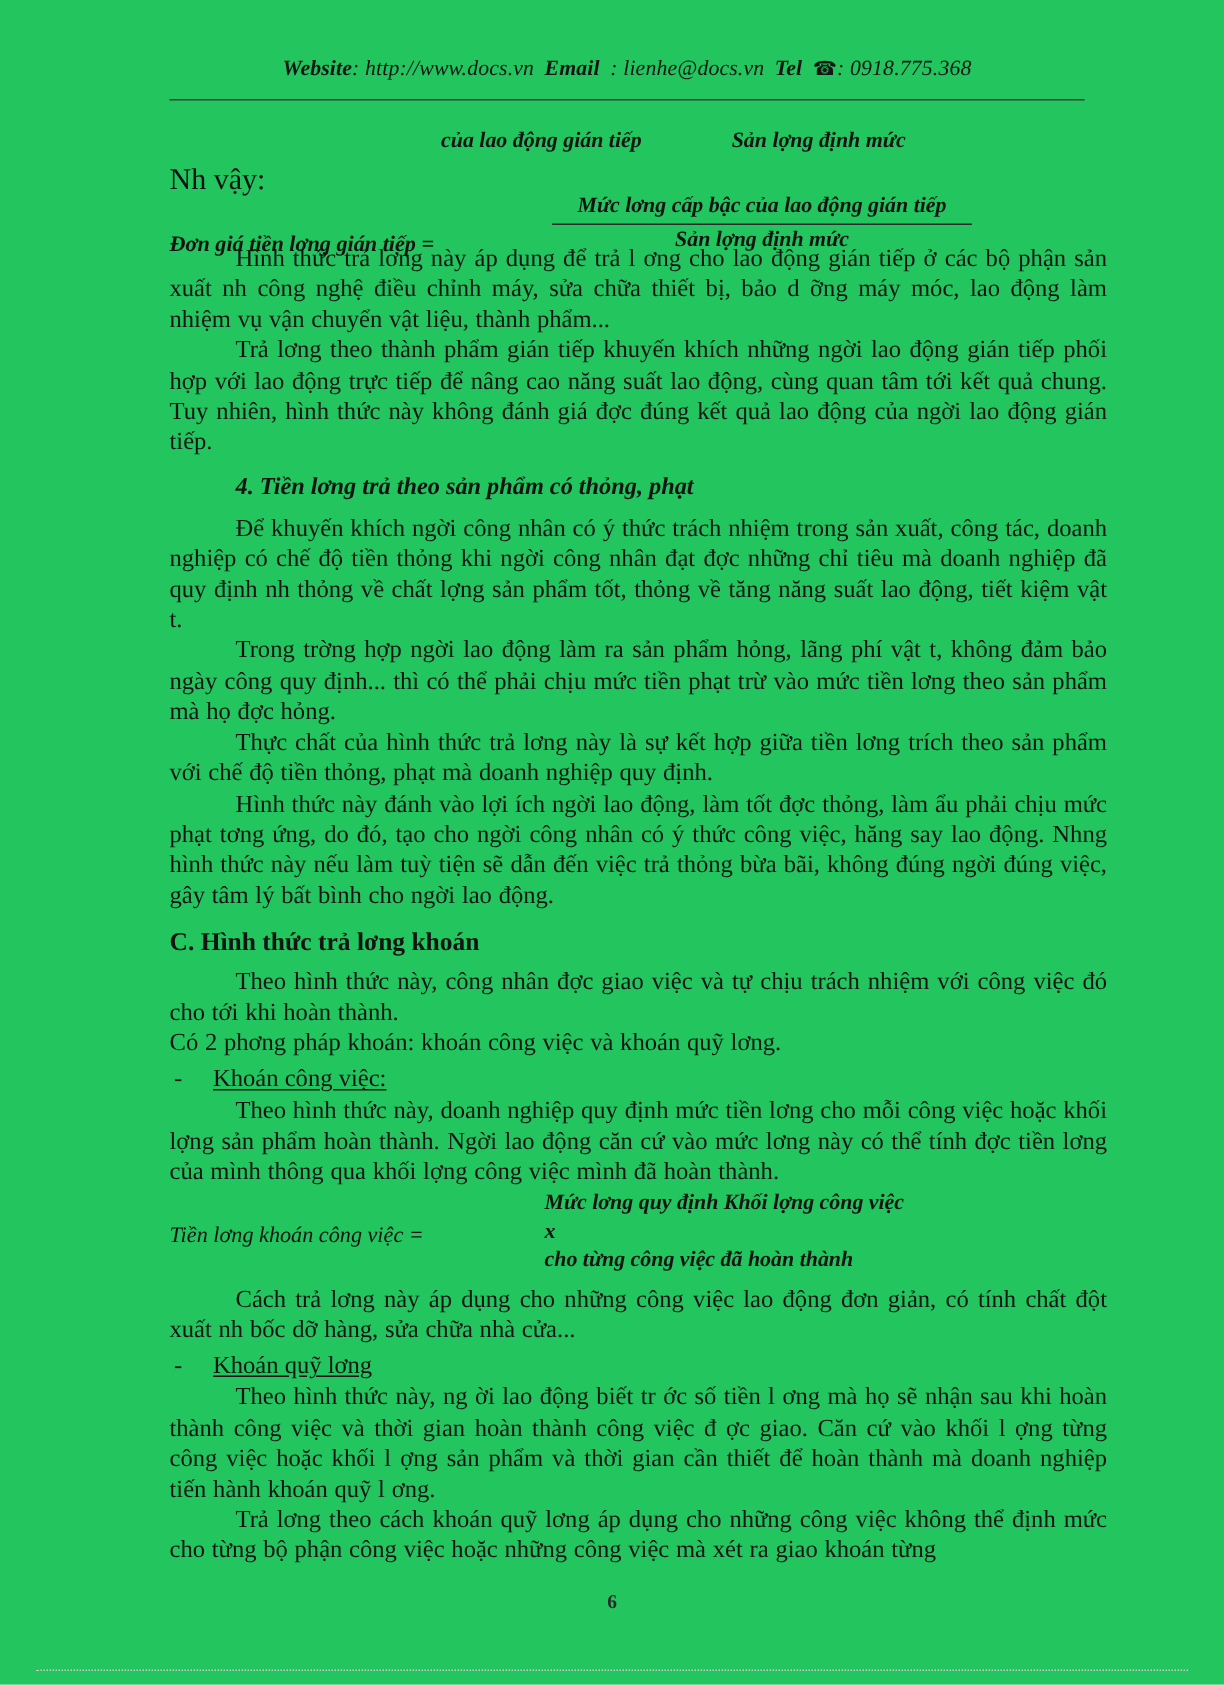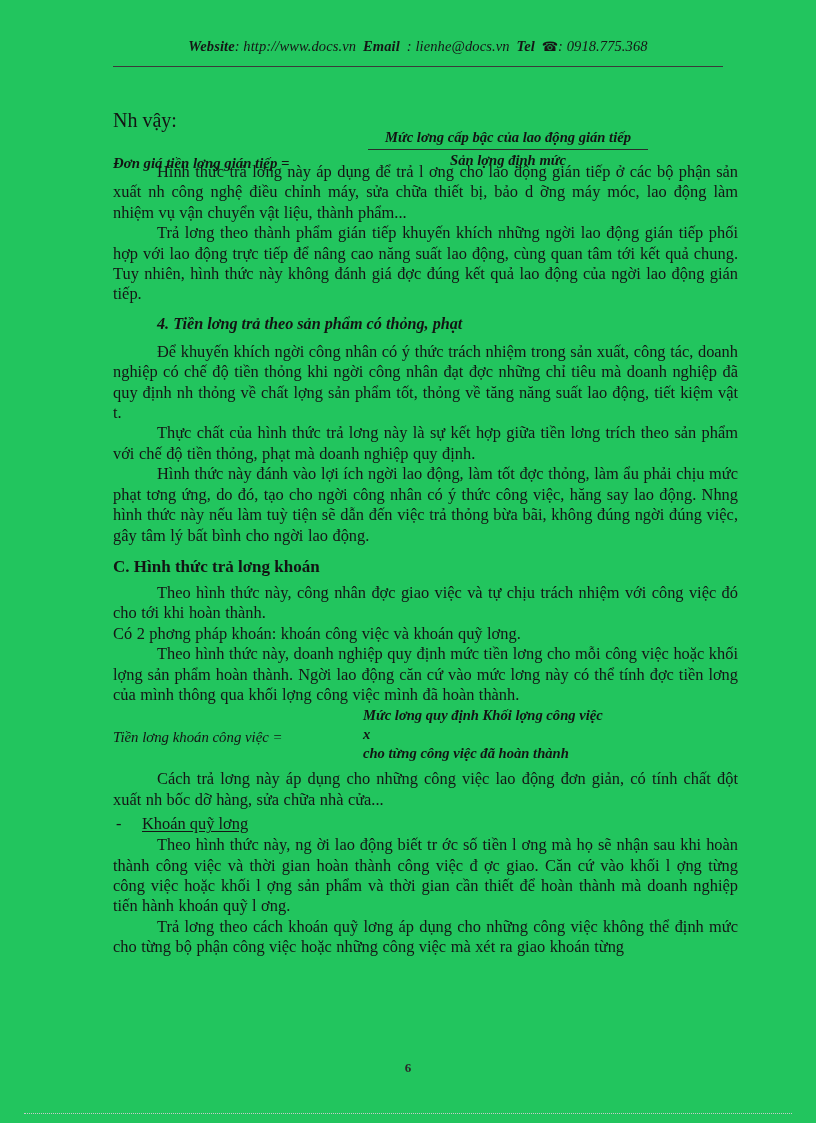--- a/index.html
+++ b/index.html
@@ -231,43 +231,50 @@
   <div class="header-block">
     <div class="header-line">
       <b>Website</b><span>: http://www.docs.vn</span><span class="hdr-sep"></span><b>Email</b><span class="hdr-sep"></span><span>: lienhe@docs.vn</span><span class="hdr-sep"></span><b>Tel</b><span class="hdr-sep"></span><span class="phone-glyph">☎</span><span>: 0918.775.368</span>
     </div>
   </div>
   <div class="header-rule"></div>
 
   <div class="body">
 
     <div class="formula1">
+      <div class="f1-top">
+        <span>của lao động gián tiếp</span><span class="sep"></span><span>Sản lợng   định mức</span>
+      </div>
       <div class="f1-nhuvay">Nh   vậy:</div>
       <div class="f1-lhs">Đơn giá tiền lơng   gián tiếp  =</div>
       <div class="f1-frac">
         <div class="numer">Mức lơng   cấp bậc của  lao động gián tiếp</div>
         <div class="bar"></div>
         <div class="denom">Sản lợng   định mức</div>
       </div>
     </div>
 
     <p class="para">Hình thức trả lơng   này áp dụng để trả l  ơng cho lao động gián tiếp ở các bộ phận sản xuất nh   công nghệ điều chỉnh máy, sửa chữa thiết bị, bảo d  ỡng máy móc, lao động làm nhiệm vụ vận chuyển vật liệu, thành phẩm...</p>
     <p class="para">Trả lơng   theo thành phẩm gián tiếp khuyến khích những ngời   lao động gián tiếp phối hợp với lao động trực tiếp để nâng cao năng suất lao động, cùng quan tâm tới kết quả chung. Tuy nhiên, hình thức này không đánh giá đợc   đúng kết quả lao động của ngời   lao động gián tiếp.</p>
 
     <h3 class="heading-num">4. Tiền lơng    trả theo sản phẩm có thỏng,   phạt</h3>
 
     <p class="para">Để khuyến khích ngời   công nhân có ý thức trách nhiệm trong sản xuất, công tác, doanh nghiệp có chế độ tiền thỏng   khi ngời   công nhân đạt đợc   những chỉ tiêu mà doanh nghiệp đã quy định nh   thỏng   về chất lợng   sản phẩm tốt, thỏng   về tăng năng suất lao động, tiết kiệm vật t.</p>
+    <p class="para">Trong trờng   hợp ngời   lao động làm ra sản phẩm hỏng, lãng phí vật t,   không đảm bảo ngày công quy định... thì có thể phải chịu mức tiền phạt trừ vào mức tiền lơng   theo sản phẩm mà họ đợc   hỏng.</p>
     <p class="para">Thực chất của hình thức trả lơng   này là sự kết hợp  giữa tiền lơng   trích theo sản phẩm với chế độ tiền thỏng,   phạt mà doanh nghiệp quy định.</p>
     <p class="para">Hình thức này đánh vào lợi ích ngời   lao động, làm tốt đợc   thỏng,   làm ẩu phải chịu mức phạt tơng   ứng, do đó, tạo cho ngời   công nhân có ý thức công việc, hăng say lao động. Nhng   hình thức này nếu làm tuỳ tiện sẽ dẫn đến việc trả thỏng   bừa bãi, không đúng ngời   đúng việc, gây tâm lý bất bình cho ngời   lao động.</p>
 
     <h3 class="heading-letter">C.  Hình thức trả lơng    khoán</h3>
 
     <p class="para">Theo hình thức này, công nhân đợc   giao việc và tự chịu trách nhiệm với công việc đó cho tới khi hoàn thành.</p>
     <p class="para noindent">Có 2 phơng   pháp khoán: khoán công việc và khoán quỹ lơng.</p>
 
+    <div class="bullet-item">
+      <span class="bullet-dash">-</span><span class="bullet-label">Khoán công việc:</span>
+    </div>
 
     <p class="para">Theo hình thức này, doanh nghiệp quy định mức tiền lơng   cho mỗi công việc hoặc khối lợng   sản phẩm hoàn thành. Ngời   lao động căn cứ vào mức lơng   này có thể tính đợc   tiền lơng   của mình thông qua khối lợng   công việc mình đã hoàn thành.</p>
 
     <div class="formula2">
       <div class="f2-lhs">Tiền lơng   khoán công việc =</div>
       <div class="f2-rhs">
         <div class="r1">Mức lơng   quy định  Khối lợng   công việc</div>
         <div class="r2">x</div>
         <div class="r3">cho từng công việc         đã hoàn thành</div>
       </div>

